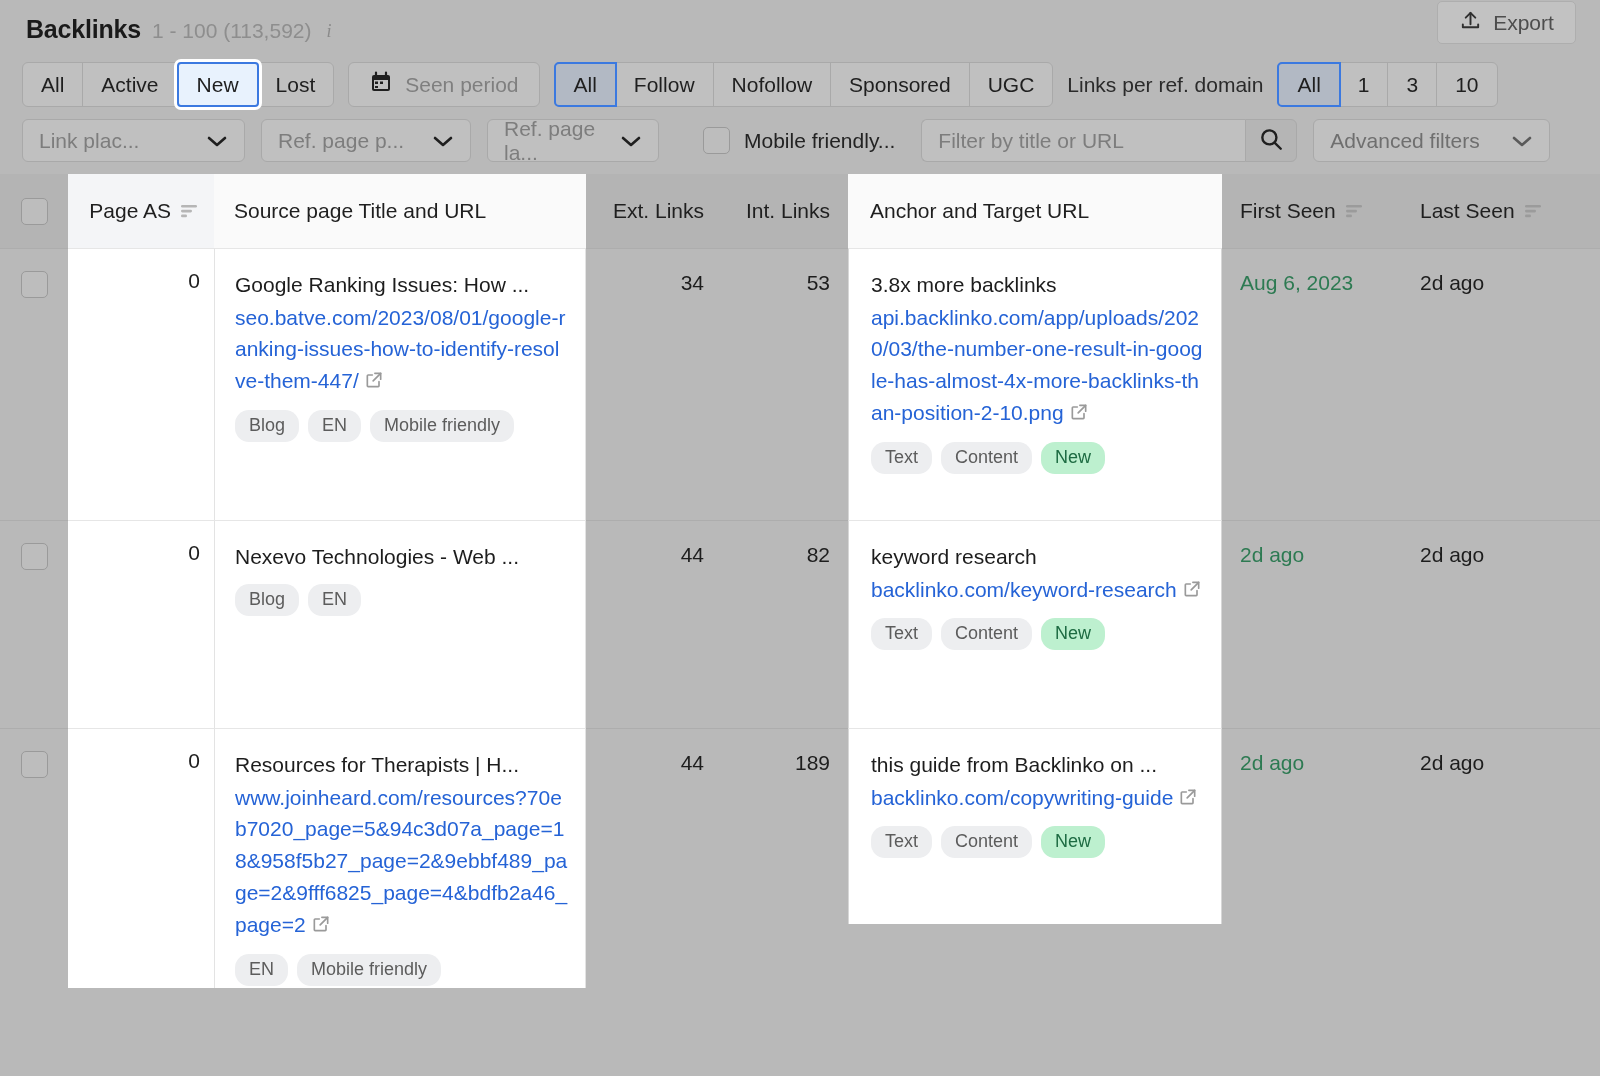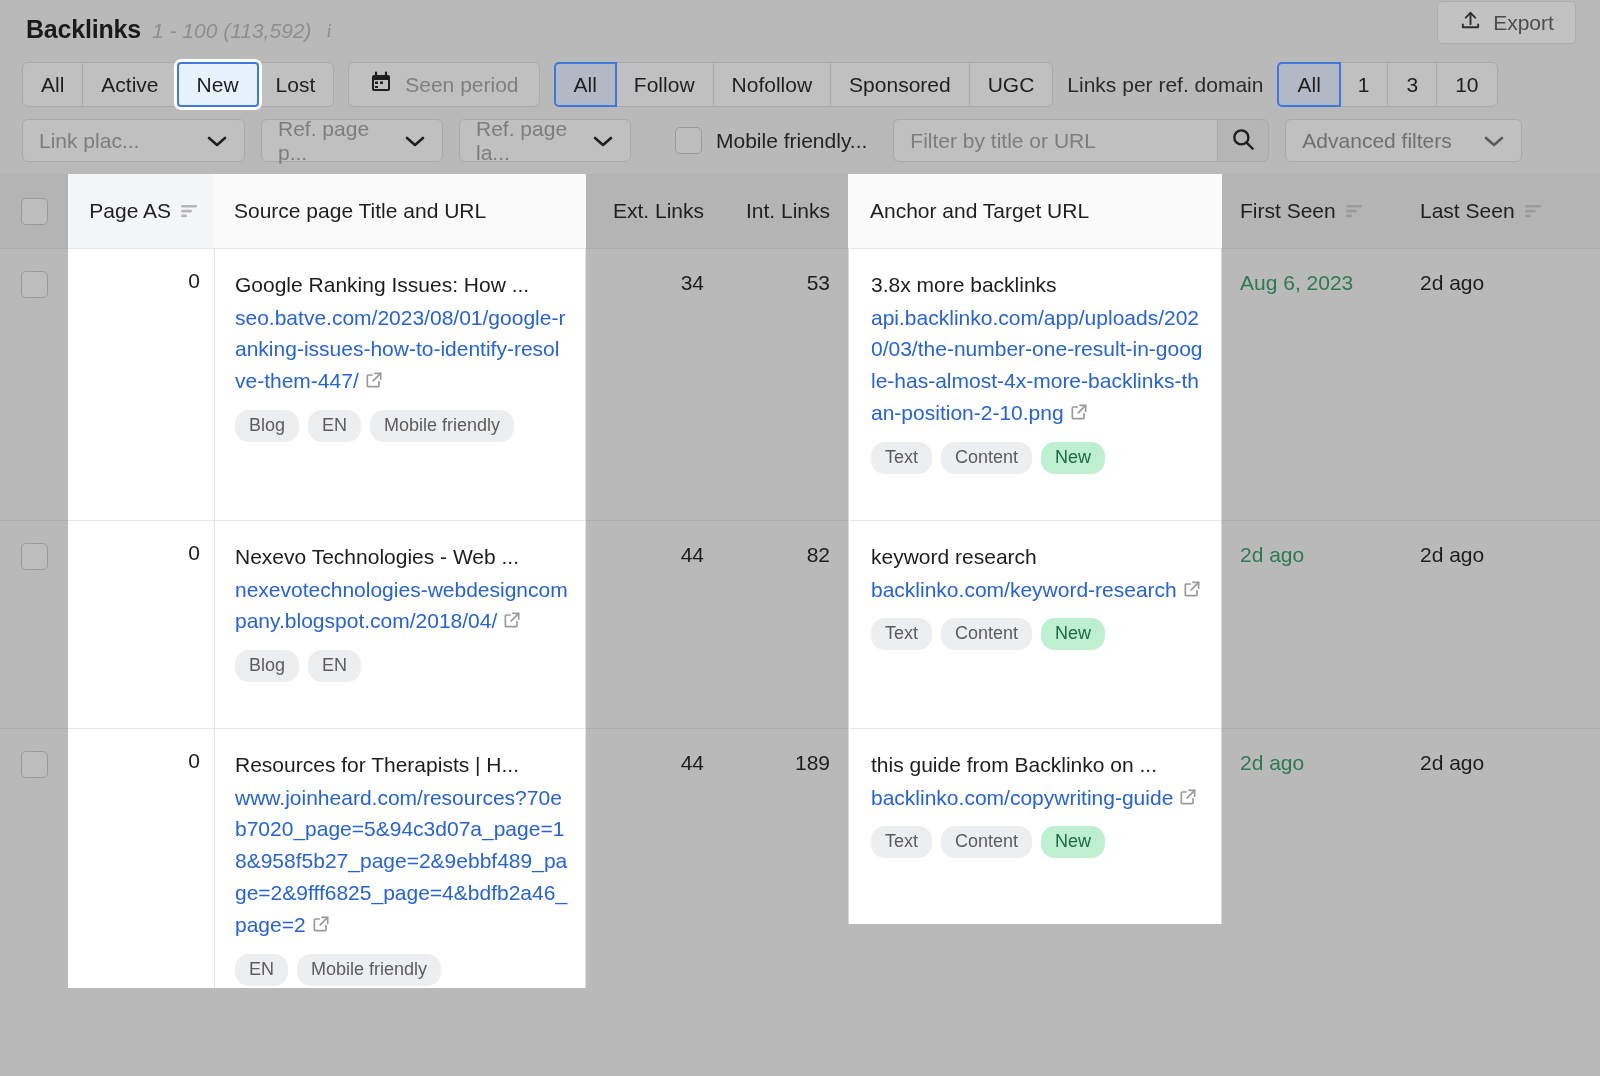--- a/index.html
+++ b/index.html
@@ -15,21 +15,21 @@
 
   
   .header {
     height:58px;
     display:flex; align-items:center;
     padding:0 24px 0 26px;
     position:relative;
   }
   .title-wrap { display:flex; align-items:baseline; gap:11px; }
   .title { font-size:25px; font-weight:700; color:#1a1a1a; letter-spacing:-0.2px; }
-  .range { font-size:21px; color:#8e8e8e; font-weight:400;font-style:italic; }
+  .range { font-size:21px; color:#8e8e8e; font-weight:400; }
   .info-icon {
     font-size:18px; color:#8a8a8a; font-style:italic; font-family:"Liberation Serif", serif;
     margin-left:4px; transform:translateY(-1px);
   }
   .export-btn {
     position:absolute; right:24px; top:1px;
     height:43px; min-width:139px;
     border:1px solid #aeaeae; border-radius:5px;
     background:#c2c2c2;
     display:flex; align-items:center; justify-content:center; gap:11px;
@@ -92,21 +92,21 @@
 
   .sel-wrap {
     display:flex; align-items:center; justify-content:space-between; gap:14px;
     height:43px; padding:0 16px;
     border:1px solid #a9a9a9; border-radius:6px;
     background:#c0c0c0;
     font-size:21px; color:#7d7d7d;
     cursor:pointer;
   }
   .sel-wrap.w1 { width:223px; }
-  .sel-wrap.w2 { width:182px; }
+  .sel-wrap.w2 { width:210px; }
   .sel-wrap.w3 { width:172px; }
   .sel-wrap.adv { width:237px; color:#6f6f6f; }
 
   .chev { flex:none; }
 
   .mobile-chk { display:flex; align-items:center; gap:14px; margin-left:28px; cursor:pointer; }
   .chk-box {
     width:27px; height:27px; border:1px solid #9a9a9a; border-radius:5px;
     background:#bdbdbd;
   }
@@ -413,25 +413,20 @@
     <div class="cell c-last">2d ago</div>
   </div>
 
   <div class="body-row" style="height:208px">
     <div class="cell c-chk">
       <span class="hdr-chk"></span>
     </div>
     <div class="cell c-as">0</div>
     <div class="cell c-src">
       <div class="cell-title">Nexevo Technologies - Web ...</div>
-      <div class="cell-url"><span>nexevotechnologies-webdesigncompany.blogspot.com/2018/04/</span><span class="ext-ic"><svg width="20" height="20" viewBox="0 0 24 24" fill="none" stroke="#9a9a9a" stroke-width="2" stroke-linecap="round" stroke-linejoin="round">
-              <path d="M13 4h7v7"></path>
-              <path d="M20 4l-9 9"></path>
-              <path d="M18 14v5a1 1 0 0 1-1 1H5a1 1 0 0 1-1-1V7a1 1 0 0 1 1-1h5"></path>
-            </svg></span></div>
       <div class="tags">
         <span class="tag">Blog</span>
         <span class="tag">EN</span>
       </div>
     </div>
     <div class="cell c-ext">44</div>
     <div class="cell c-int">82</div>
     <div class="cell c-anc">
       <div class="cell-title">keyword research</div>
       <div class="cell-url"><span>backlinko.com/keyword-research</span><span class="ext-ic"><svg width="20" height="20" viewBox="0 0 24 24" fill="none" stroke="#9a9a9a" stroke-width="2" stroke-linecap="round" stroke-linejoin="round">

